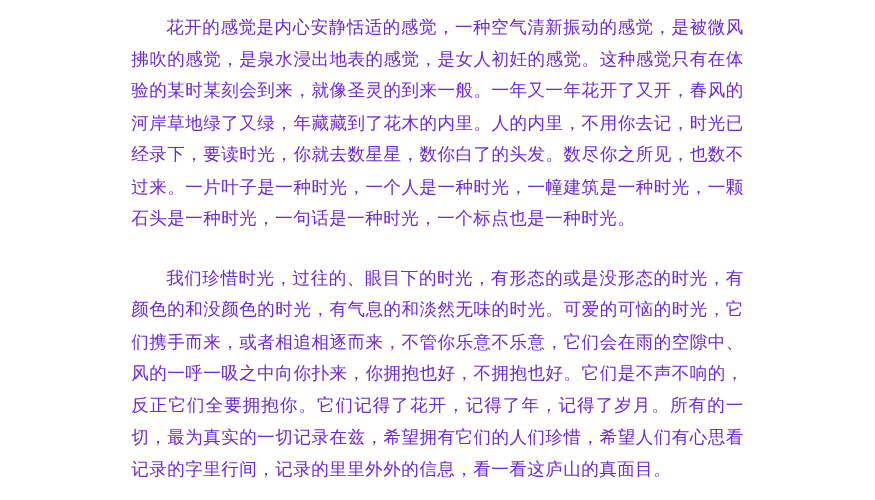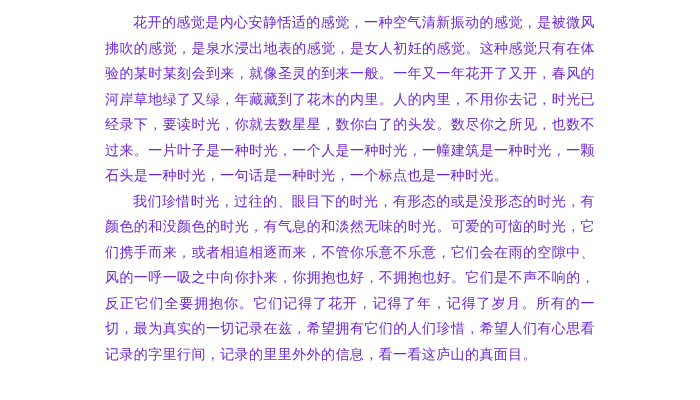--- a/index.html
+++ b/index.html
@@ -27,20 +27,21 @@
     line-height: 25.5px;
     text-align: justify;
     text-justify: inter-ideograph;
     letter-spacing: 0.4px;
   }
   .para {
     margin: 0;
     text-indent: 2em;
   }
   .para + .para {
+    margin-top: 22px;
   }
 </style>
 </head>
 <body>
 
 <div class="page">
   <div class="doc-body">
     <p class="para">花开的感觉是内心安静恬适的感觉，一种空气清新振动的感觉，是被微风拂吹的感觉，是泉水浸出地表的感觉，是女人初妊的感觉。这种感觉只有在体验的某时某刻会到来，就像圣灵的到来一般。一年又一年花开了又开，春风的河岸草地绿了又绿，年藏藏到了花木的内里。人的内里，不用你去记，时光已经录下，要读时光，你就去数星星，数你白了的头发。数尽你之所见，也数不过来。一片叶子是一种时光，一个人是一种时光，一幢建筑是一种时光，一颗石头是一种时光，一句话是一种时光，一个标点也是一种时光。</p>
     <p class="para">我们珍惜时光，过往的、眼目下的时光，有形态的或是没形态的时光，有颜色的和没颜色的时光，有气息的和淡然无味的时光。可爱的可恼的时光，它们携手而来，或者相追相逐而来，不管你乐意不乐意，它们会在雨的空隙中、风的一呼一吸之中向你扑来，你拥抱也好，不拥抱也好。它们是不声不响的，反正它们全要拥抱你。它们记得了花开，记得了年，记得了岁月。所有的一切，最为真实的一切记录在兹，希望拥有它们的人们珍惜，希望人们有心思看记录的字里行间，记录的里里外外的信息，看一看这庐山的真面目。</p>
   </div>

